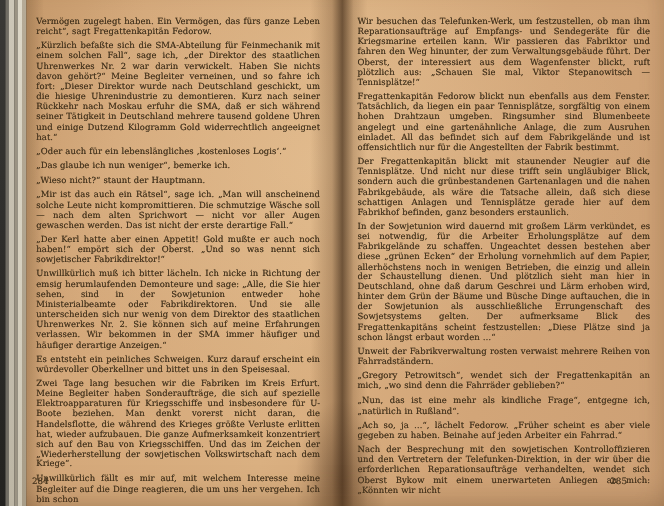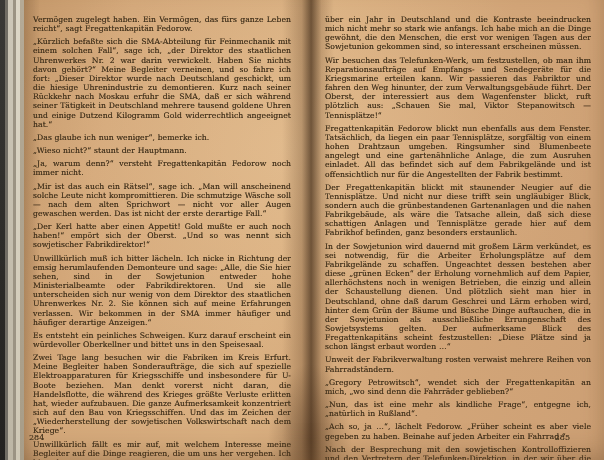--- a/index.html
+++ b/index.html
@@ -67,34 +67,33 @@
   <div class="edge edge-s5"></div>
 
   <div class="paper"></div>
   <div class="left-curl"></div>
   <div class="gutter"></div>
   <div class="gutter-foot"></div>
 
   <div class="text-col text-left">
       <p class="para">Vermögen zugelegt haben. Ein Vermögen, das fürs ganze Leben reicht“, sagt Fregattenkapitän Fedorow.</p>
       <p class="para">„Kürzlich befaßte sich die SMA-Abteilung für Feinmechanik mit einem solchen Fall“, sage ich, „der Direktor des staatlichen Uhrenwerkes Nr. 2 war darin verwickelt. Haben Sie nichts davon gehört?“ Meine Begleiter verneinen, und so fahre ich fort: „Dieser Direktor wurde nach Deutschland geschickt, um die hiesige Uhrenindustrie zu demontieren. Kurz nach seiner Rückkehr nach Moskau erfuhr die SMA, daß er sich während seiner Tätigkeit in Deutschland mehrere tausend goldene Uhren und einige Dutzend Kilogramm Gold widerrechtlich angeeignet hat.“</p>
+      <p class="para">„Oder auch für ein lebenslängliches ‚kostenloses Logis‘.“</p>
       <p class="para">„Das glaube ich nun weniger“, bemerke ich.</p>
       <p class="para">„Wieso nicht?“ staunt der Hauptmann.</p>
-      <p class="para">„Ja, warum denn?“ versteht Fregattenkapitän Fedorow noch immer nicht.</p>
       <p class="para">„Mir ist das auch ein Rätsel“, sage ich. „Man will anscheinend solche Leute nicht kompromittieren. Die schmutzige Wäsche soll — nach dem alten Sprichwort — nicht vor aller Augen gewaschen werden. Das ist nicht der erste derartige Fall.“</p>
       <p class="para">„Der Kerl hatte aber einen Appetit! Gold mußte er auch noch haben!“ empört sich der Oberst. „Und so was nennt sich sowjetischer Fabrikdirektor!“</p>
       <p class="para">Unwillkürlich muß ich bitter lächeln. Ich nicke in Richtung der emsig herumlaufenden Demonteure und sage: „Alle, die Sie hier sehen, sind in der Sowjetunion entweder hohe Ministerialbeamte oder Fabrikdirektoren. Und sie alle unterscheiden sich nur wenig von dem Direktor des staatlichen Uhrenwerkes Nr. 2. Sie können sich auf meine Erfahrungen verlassen. Wir bekommen in der SMA immer häufiger und häufiger derartige Anzeigen.“</p>
       <p class="para">Es entsteht ein peinliches Schweigen. Kurz darauf erscheint ein würdevoller Oberkellner und bittet uns in den Speisesaal.</p>
       <p class="para">Zwei Tage lang besuchen wir die Fabriken im Kreis Erfurt. Meine Begleiter haben Sonderaufträge, die sich auf spezielle Elektroapparaturen für Kriegsschiffe und insbesondere für U-Boote beziehen. Man denkt vorerst nicht daran, die Handelsflotte, die während des Krieges größte Verluste erlitten hat, wieder aufzubauen. Die ganze Aufmerksamkeit konzentriert sich auf den Bau von Kriegsschiffen. Und das im Zeichen der „Wiederherstellung der sowjetischen Volkswirtschaft nach dem Kriege“.</p>
       <p class="para">Unwillkürlich fällt es mir auf, mit welchem Interesse meine Begleiter auf die Dinge reagieren, die um uns her vergehen. Ich bin schon</p>
     </div>
   <div class="pagenum pagenum-left">284</div>
 
   <div class="text-col text-right">
-      <p class="para">über ein Jahr in Deutschland und die Kontraste beeindrucken mich nicht mehr so stark wie anfangs. Ich habe mich an die Dinge gewöhnt, die den Menschen, die erst vor wenigen Tagen aus der Sowjetunion gekommen sind, so interessant erscheinen müssen.</p>
       <p class="para">Wir besuchen das Telefunken-Werk, um festzustellen, ob man ihm Reparationsaufträge auf Empfangs- und Sendegeräte für die Kriegsmarine erteilen kann. Wir passieren das Fabriktor und fahren den Weg hinunter, der zum Verwaltungsgebäude führt. Der Oberst, der interessiert aus dem Wagenfenster blickt, ruft plötzlich aus: „Schauen Sie mal, Viktor Stepanowitsch — Tennisplätze!“</p>
       <p class="para">Fregattenkapitän Fedorow blickt nun ebenfalls aus dem Fenster. Tatsächlich, da liegen ein paar Tennisplätze, sorgfältig von einem hohen Drahtzaun umgeben. Ringsumher sind Blumenbeete angelegt und eine gartenähnliche Anlage, die zum Ausruhen einladet. All das befindet sich auf dem Fabrikgelände und ist offensichtlich nur für die Angestellten der Fabrik bestimmt.</p>
       <p class="para">Der Fregattenkapitän blickt mit staunender Neugier auf die Tennisplätze. Und nicht nur diese trifft sein ungläubiger Blick, sondern auch die grünbestandenen Gartenanlagen und die nahen Fabrikgebäude, als wäre die Tatsache allein, daß sich diese schattigen Anlagen und Tennisplätze gerade hier auf dem Fabrikhof befinden, ganz besonders erstaunlich.</p>
       <p class="para">In der Sowjetunion wird dauernd mit großem Lärm verkündet, es sei notwendig, für die Arbeiter Erholungsplätze auf dem Fabrikgelände zu schaffen. Ungeachtet dessen bestehen aber diese „grünen Ecken“ der Erholung vornehmlich auf dem Papier, allerhöchstens noch in wenigen Betrieben, die einzig und allein der Schaustellung dienen. Und plötzlich sieht man hier in Deutschland, ohne daß darum Geschrei und Lärm erhoben wird, hinter dem Grün der Bäume und Büsche Dinge auftauchen, die in der Sowjetunion als ausschließliche Errungenschaft des Sowjetsystems gelten. Der aufmerksame Blick des Fregattenkapitäns scheint festzustellen: „Diese Plätze sind ja schon längst erbaut worden …“</p>
       <p class="para">Unweit der Fabrikverwaltung rosten verwaist mehrere Reihen von Fahrradständern.</p>
       <p class="para">„Gregory Petrowitsch“, wendet sich der Fregattenkapitän an mich, „wo sind denn die Fahrräder geblieben?“</p>
       <p class="para">„Nun, das ist eine mehr als kindliche Frage“, entgegne ich, „natürlich in Rußland“.</p>
       <p class="para">„Ach so, ja …“, lächelt Fedorow. „Früher scheint es aber viele gegeben zu haben. Beinahe auf jeden Arbeiter ein Fahrrad.“</p>
       <p class="para">Nach der Besprechung mit den sowjetischen Kontrolloffizieren und den Vertretern der Telefunken-Direktion, in der wir über die erforderlichen Reparationsaufträge verhandelten, wendet sich Oberst Bykow mit einem unerwarteten Anliegen an mich: „Könnten wir nicht</p>
     </div>

